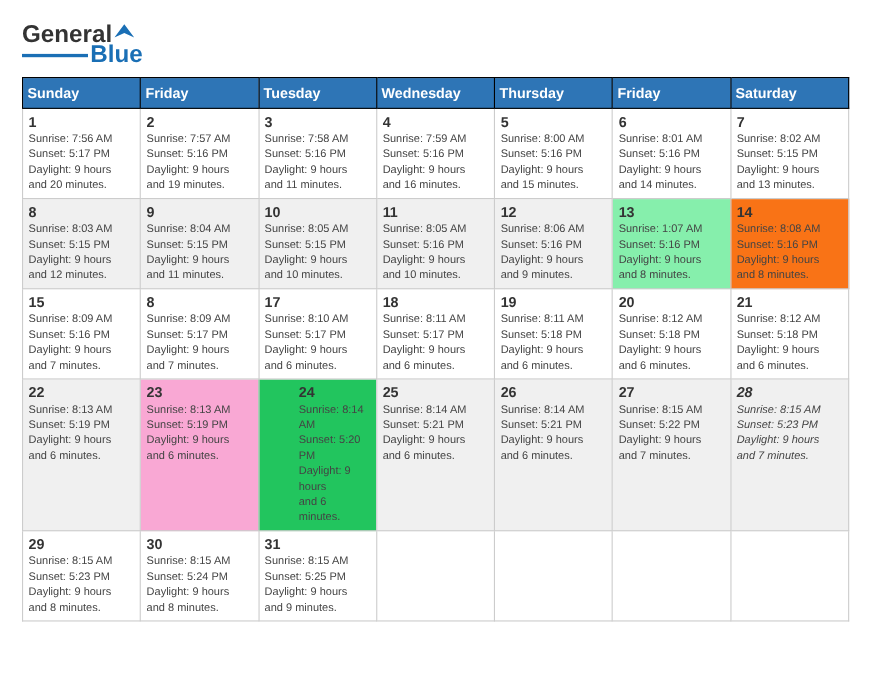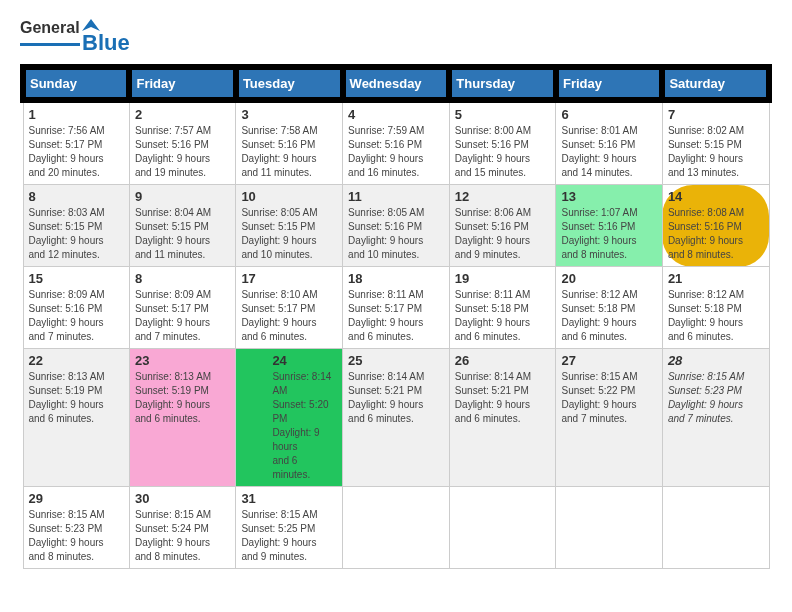--- a/index.html
+++ b/index.html
@@ -15,21 +15,21 @@
       justify-content: space-between;
       align-items: flex-start;
       margin-bottom: 10px;
     }
     .logo {
       display: flex;
       flex-direction: column;
       align-items: flex-start;
     }
     .logo-text {
-      font-size: 16px;
+      font-size: 22px;
       font-weight: bold;
       color: #333;
       line-height: 1;
     }
     .logo-text span.general { color: #333; }
     .logo-line {
       width: 60px;
       height: 3px;
       background: #1a6fb5;
       margin-top: 2px;
@@ -51,21 +51,21 @@
       width: 100%;
       border-collapse: collapse;
     }
     .calendar th {
       background: #2e75b6;
       color: #fff;
       font-size: 13px;
       font-weight: bold;
       padding: 6px 4px;
       text-align: left;
-      border: 6px solid #000000;
+      border: 1px solid #000000;
     }
     .calendar td {
       border: 1px solid #ccc;
       vertical-align: top;
       padding: 4px 5px;
       width: 107px;
       min-height: 80px;
       background: #fff;
     }
     .calendar tr:nth-child(even) td {
@@ -172,21 +172,21 @@
           <div class="day-info"><span>Sunrise: 8:05 AM</span><br><span>Sunset: 5:16 PM</span><br><span>Daylight: 9 hours</span><br><span>and 10 minutes.</span><br></div>
         </td>
         <td style="background: rgb(240, 240, 240);">
           <span class="day-num">12</span>
           <div class="day-info"><span>Sunrise: 8:06 AM</span><br><span>Sunset: 5:16 PM</span><br><span>Daylight: 9 hours</span><br><span>and 9 minutes.</span><br></div>
         </td>
         <td style="background: #86efac;">
           <span class="day-num">13</span>
           <div class="day-info"><span>Sunrise: 1:07 AM</span><br><span>Sunset: 5:16 PM</span><br><span>Daylight: 9 hours</span><br><span>and 8 minutes.</span><br></div>
         </td>
-        <td style="background: #eab308; border-radius: 31px;">
+        <td style="background: #f97316;">
           <span class="day-num">14</span>
           <div class="day-info"><span>Sunrise: 8:08 AM</span><br><span>Sunset: 5:16 PM</span><br><span>Daylight: 9 hours</span><br><span>and 8 minutes.</span><br></div>
         </td>
       </tr>
       <tr>
         <td>
           <span class="day-num">15</span>
           <div class="day-info"><span>Sunrise: 8:09 AM</span><br><span>Sunset: 5:16 PM</span><br><span>Daylight: 9 hours</span><br><span>and 7 minutes.</span><br></div>
         </td>
         <td>

